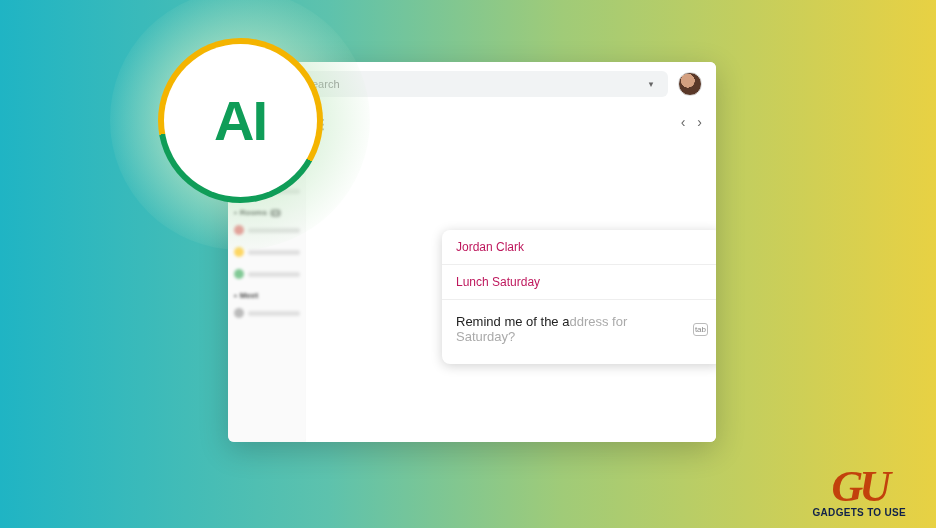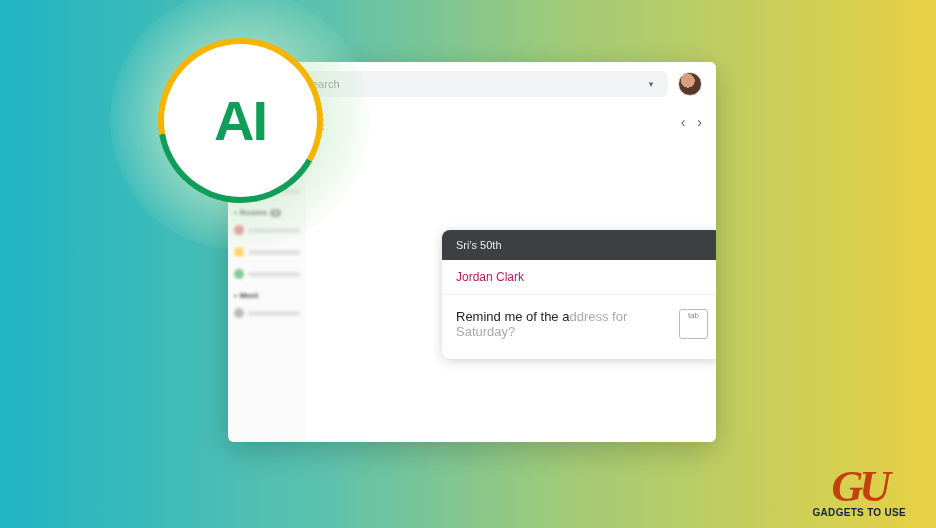--- a/index.html
+++ b/index.html
@@ -165,30 +165,31 @@
       border-bottom: 1px solid #eee;
       font-size: 12px;
       color: #be185d;
     }
     
     .compose-body {
       padding: 14px 14px 20px;
       font-size: 13px;
       color: #222;
       display: flex;
+      align-items: center;
       gap: 6px;
     }
     
     .typed { color: #222; }
     .suggested { color: #aaa; }
     
     .tab-key {
       border: 1px solid #bbb;
       border-radius: 3px;
-      padding: 1px 8px;
+      padding: 1px 1px;
       font-size: 8px;
       color: #888;
     }
     
     
     .ai-badge-outer {
       position: absolute;
       left: 110px;
       top: -10px;
       width: 260px;
@@ -308,22 +309,22 @@
           <div class="sidebar-line"></div>
         </div>
     </div>
     <div class="main-area">
       <div class="overflow-icon">⋮</div>
       <div class="nav-arrows">
         <span>‹</span>
         <span>›</span>
       </div>
       <div class="compose-card">
-        <div class="compose-header">Sri's 50th</div>
         <div class="compose-row">Jordan Clark</div>
+        <div class="compose-row">Lunch Saturday</div>
         <div class="compose-body">
           <span>
             <span class="typed">Remind me of the a</span><span class="suggested">ddress for Saturday?</span>
           </span>
           <span class="tab-key">tab</span>
         </div>
       </div>
     </div>
   </div>
 </div>

